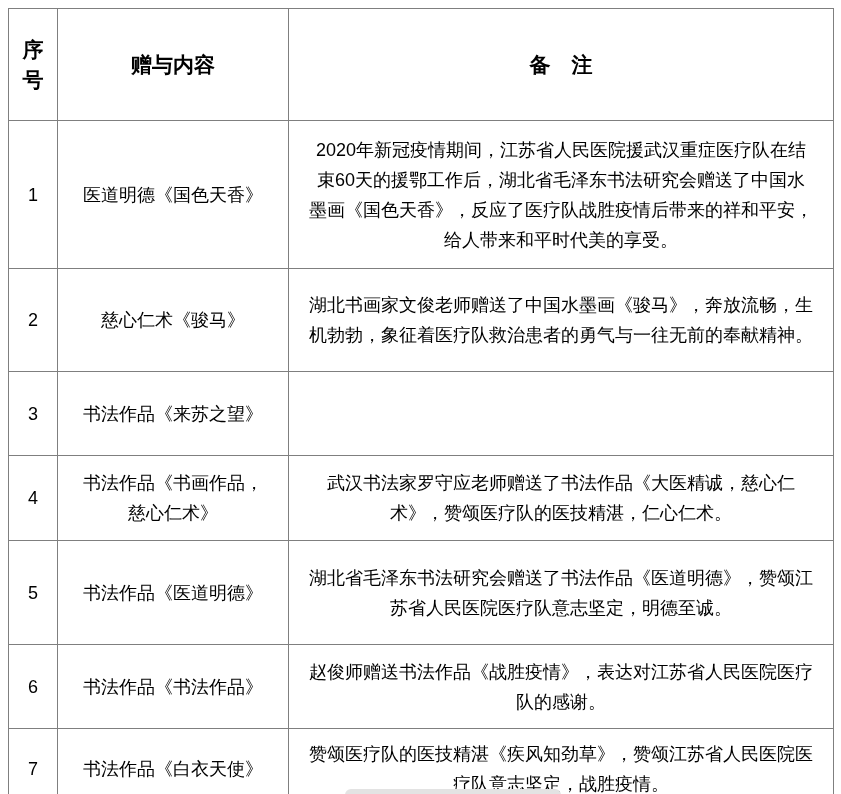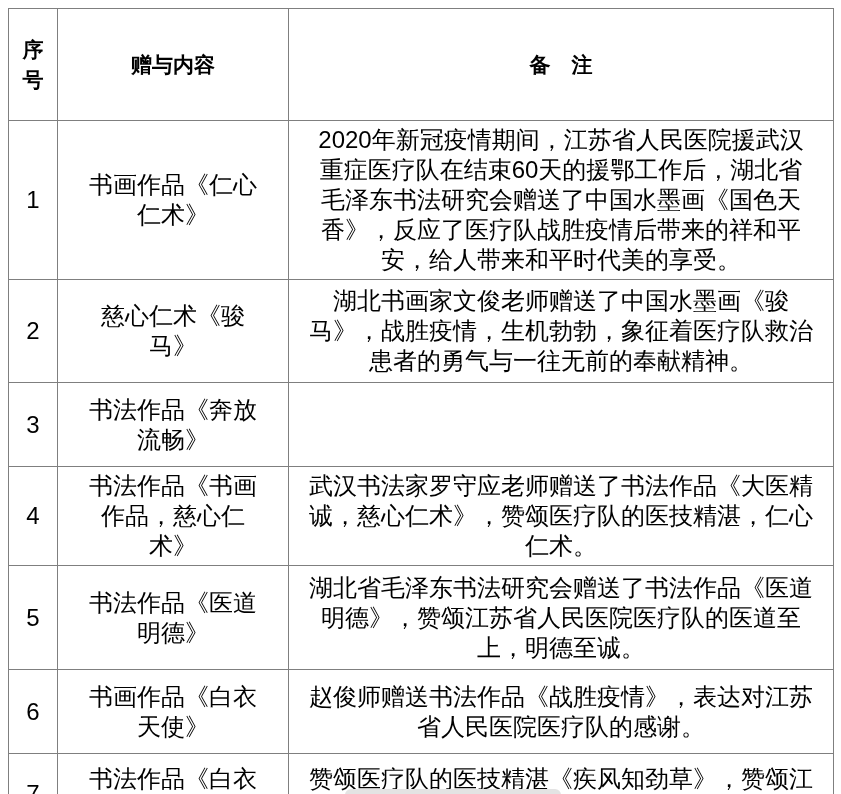--- a/index.html
+++ b/index.html
@@ -21,21 +21,21 @@
     top: 8px;
     width: 825px;
     border-collapse: collapse;
     table-layout: fixed;
     color: #000000;
   }
   .doc-table td, .doc-table th {
     border: 1px solid #7f7f7f;
     text-align: center;
     vertical-align: middle;
-    font-size: 24px;
+    font-size: 18px;
     line-height: 30px;
     word-break: normal;
     overflow-wrap: break-word;
   }
   .doc-table th {
     font-weight: bold;
     font-size: 21px;
     padding: 2px 4px;
   }
   td.cell-no {
@@ -69,46 +69,46 @@
       <col style="width:545px">
     </colgroup>
     <tbody>
       <tr style="height:112px">
         <th>序号</th>
         <th>赠与内容</th>
         <th>备　注</th>
       </tr>
       <tr style="height:148px">
         <td class="cell-no">1</td>
-        <td class="cell-content">书画作品《仁心仁术》</td>
+        <td class="cell-content">医道明德《国色天香》</td>
         <td class="cell-remark">2020年新冠疫情期间，江苏省人民医院援武汉重症医疗队在结束60天的援鄂工作后，湖北省毛泽东书法研究会赠送了中国水墨画《国色天香》，反应了医疗队战胜疫情后带来的祥和平安，给人带来和平时代美的享受。</td>
       </tr>
       <tr style="height:103px">
         <td class="cell-no">2</td>
         <td class="cell-content">慈心仁术《骏马》</td>
-        <td class="cell-remark">湖北书画家文俊老师赠送了中国水墨画《骏马》，战胜疫情，生机勃勃，象征着医疗队救治患者的勇气与一往无前的奉献精神。</td>
+        <td class="cell-remark">湖北书画家文俊老师赠送了中国水墨画《骏马》，奔放流畅，生机勃勃，象征着医疗队救治患者的勇气与一往无前的奉献精神。</td>
       </tr>
       <tr style="height:84px">
         <td class="cell-no">3</td>
-        <td class="cell-content">书法作品《奔放流畅》</td>
+        <td class="cell-content">书法作品《来苏之望》</td>
         <td class="cell-remark"></td>
       </tr>
       <tr style="height:85px">
         <td class="cell-no">4</td>
         <td class="cell-content">书法作品《书画作品，慈心仁术》</td>
         <td class="cell-remark">武汉书法家罗守应老师赠送了书法作品《大医精诚，慈心仁术》，赞颂医疗队的医技精湛，仁心仁术。</td>
       </tr>
       <tr style="height:104px">
         <td class="cell-no">5</td>
         <td class="cell-content">书法作品《医道明德》</td>
-        <td class="cell-remark">湖北省毛泽东书法研究会赠送了书法作品《医道明德》，赞颂江苏省人民医院医疗队的医道至上，明德至诚。</td>
+        <td class="cell-remark">湖北省毛泽东书法研究会赠送了书法作品《医道明德》，赞颂江苏省人民医院医疗队意志坚定，明德至诚。</td>
       </tr>
       <tr style="height:84px">
         <td class="cell-no">6</td>
-        <td class="cell-content">书画作品《白衣天使》</td>
+        <td class="cell-content">书法作品《书法作品》</td>
         <td class="cell-remark">赵俊师赠送书法作品《战胜疫情》，表达对江苏省人民医院医疗队的感谢。</td>
       </tr>
       <tr style="height:81px">
         <td class="cell-no">7</td>
         <td class="cell-content">书法作品《白衣天使》</td>
         <td class="cell-remark">赞颂医疗队的医技精湛《疾风知劲草》，赞颂江苏省人民医院医疗队意志坚定，战胜疫情。</td>
       </tr>
     </tbody>
   </table>
 

